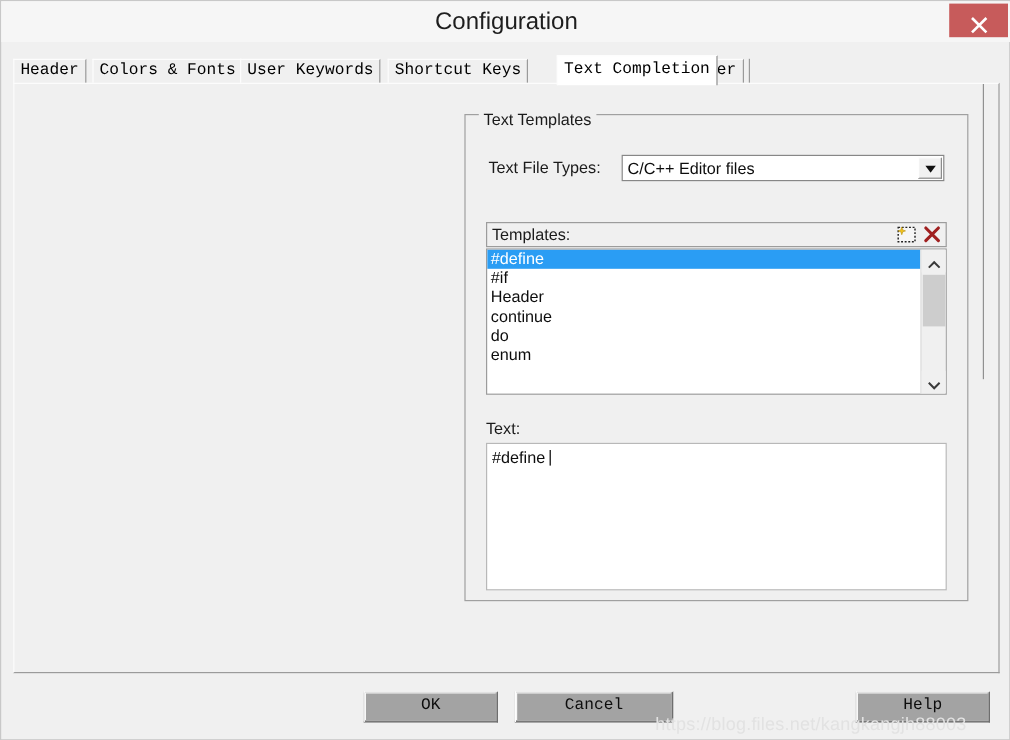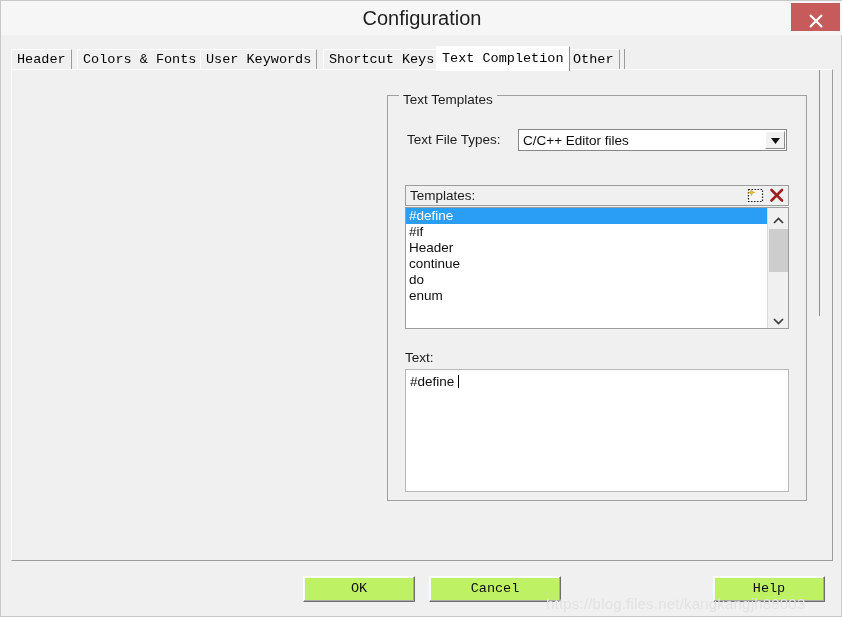--- a/index.html
+++ b/index.html
@@ -71,20 +71,21 @@
   }
   .tab.active {
     top: 0px;
     height: 25px;
     background: #ffffff;
     border-left: 1px solid #fdfdfd;
     border-top: 1px solid #fdfdfd;
     border-right: 1px solid #8c8c8c;
     line-height: 24px;
     z-index: 5;
+    margin-left: 28px;
   }
   .tab-sep {
     position: absolute;
     top: 3px;
     width: 1px; height: 21px;
     background: #9a9a9a;
   }
 
   
   #tabpage {
@@ -270,21 +271,21 @@
     width: 1px;
     height: 13px;
     background: #000;
     vertical-align: -2px;
   }
 
   
   .btn {
     position: absolute;
     height: 26px;
-    background: #bef264;
+    background: #a3a3a3;
     border-left: 1px solid #fefefe;
     border-top: 1px solid #fefefe;
     border-right: 1px solid #6e6e6e;
     border-bottom: 1px solid #6e6e6e;
     box-shadow: inset -1px -1px 0 #a9a9a9, inset 1px 1px 0 #f7f7f7;
     font-family: "Liberation Mono", monospace;
     font-size: 13.5px;
     color: #0d0d0d;
     cursor: pointer;
     padding: 0;

